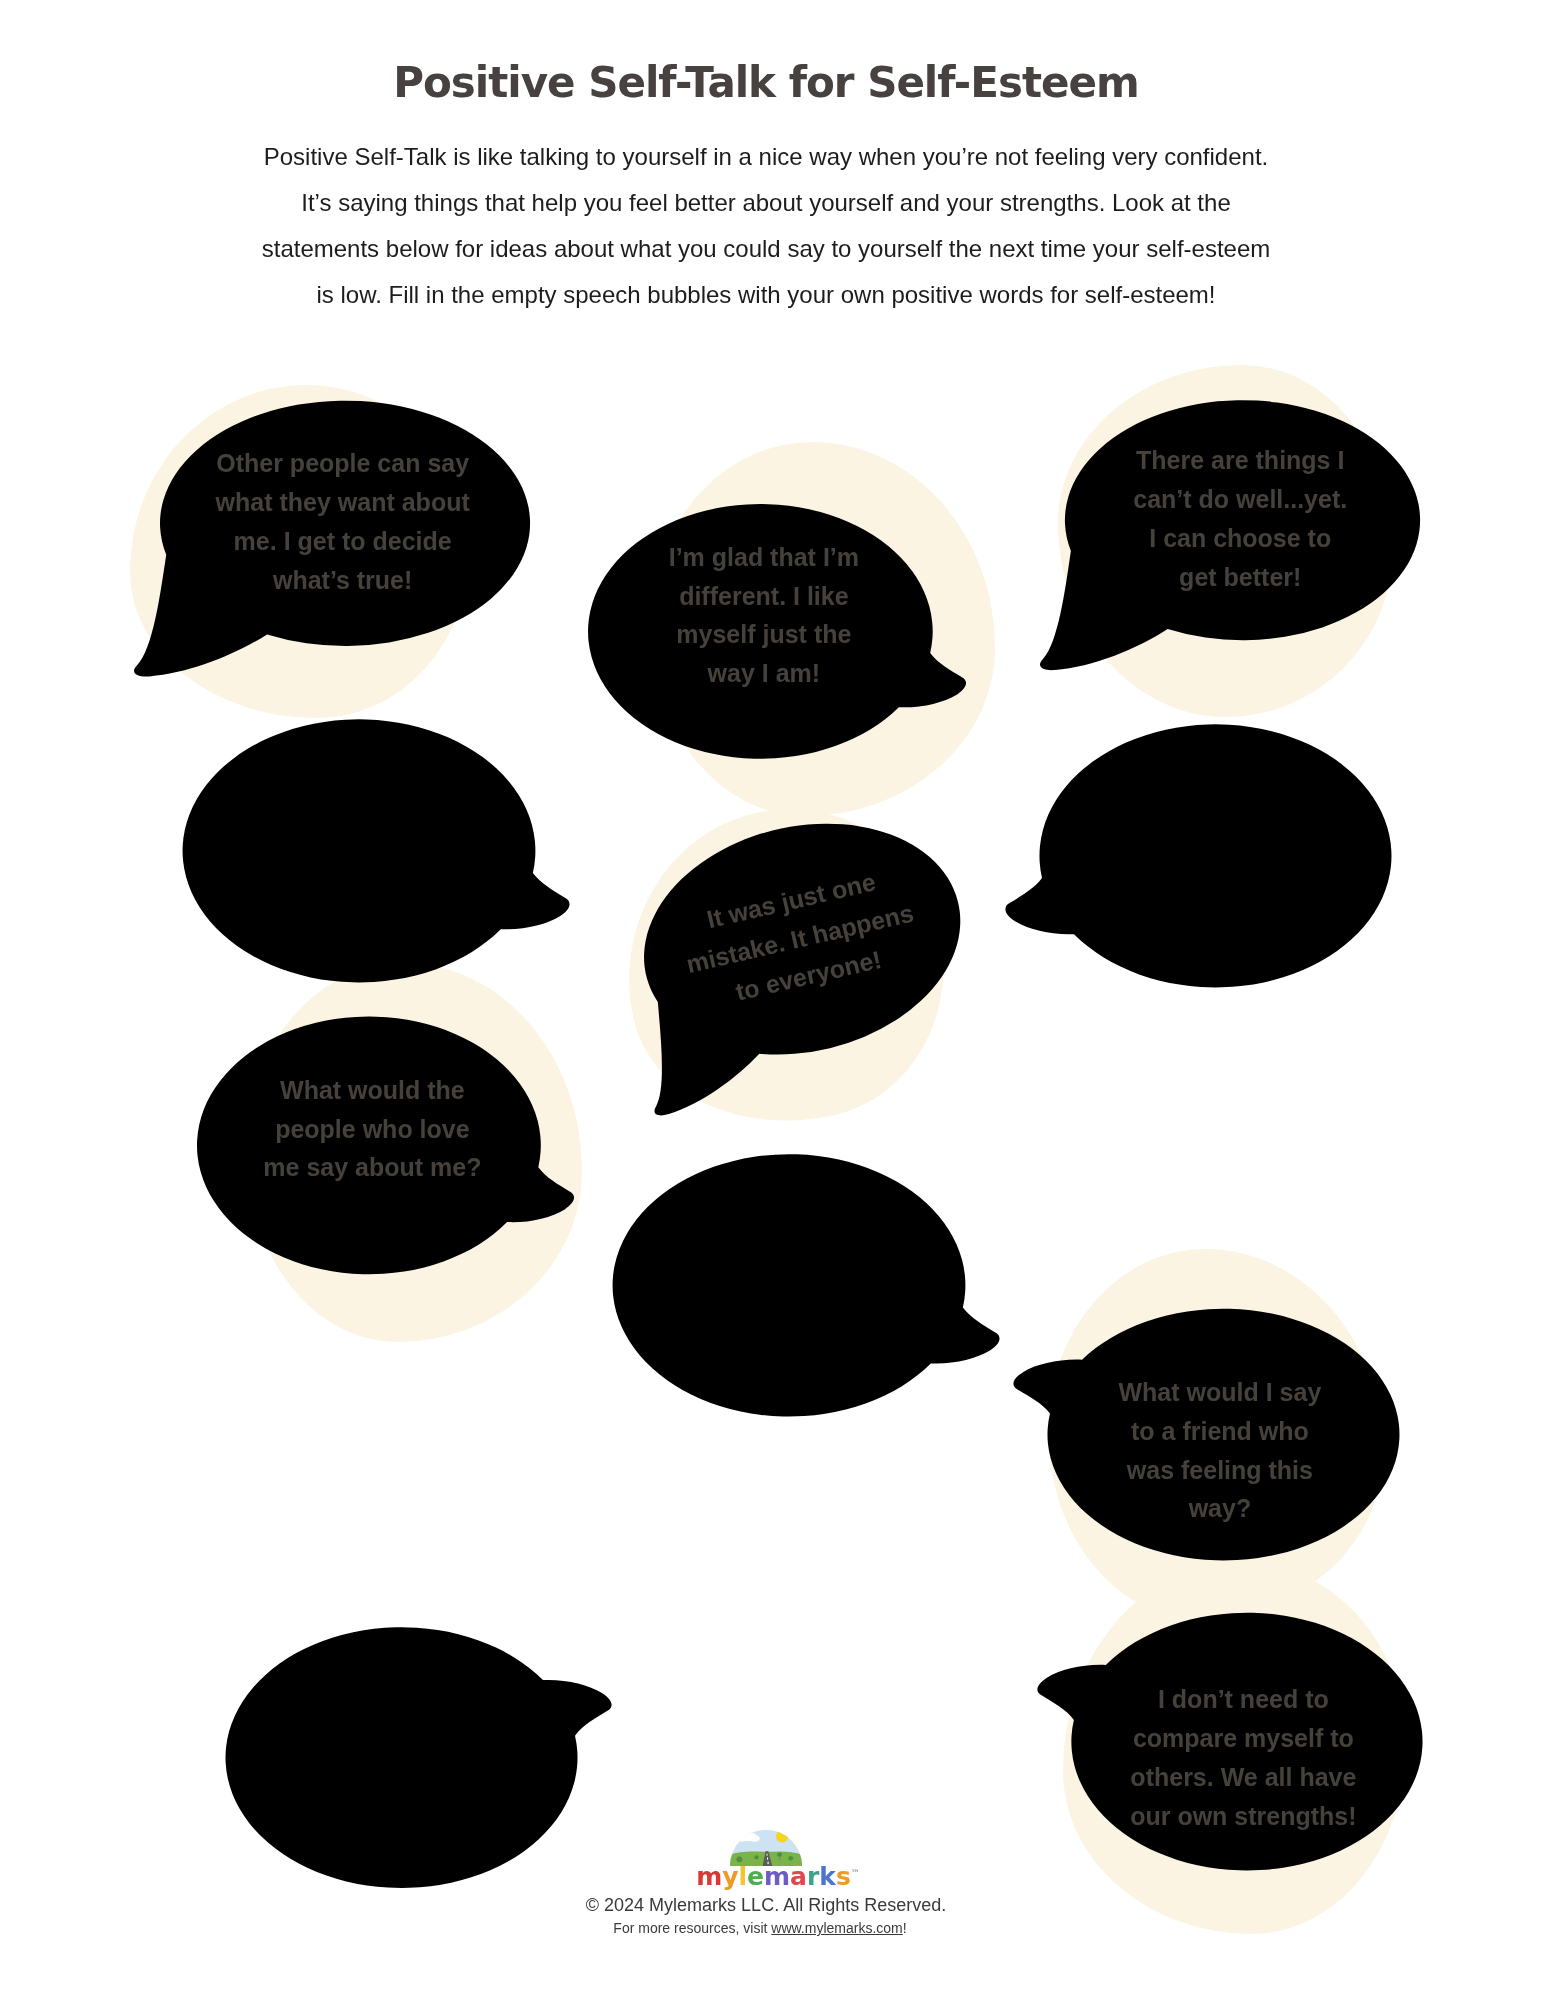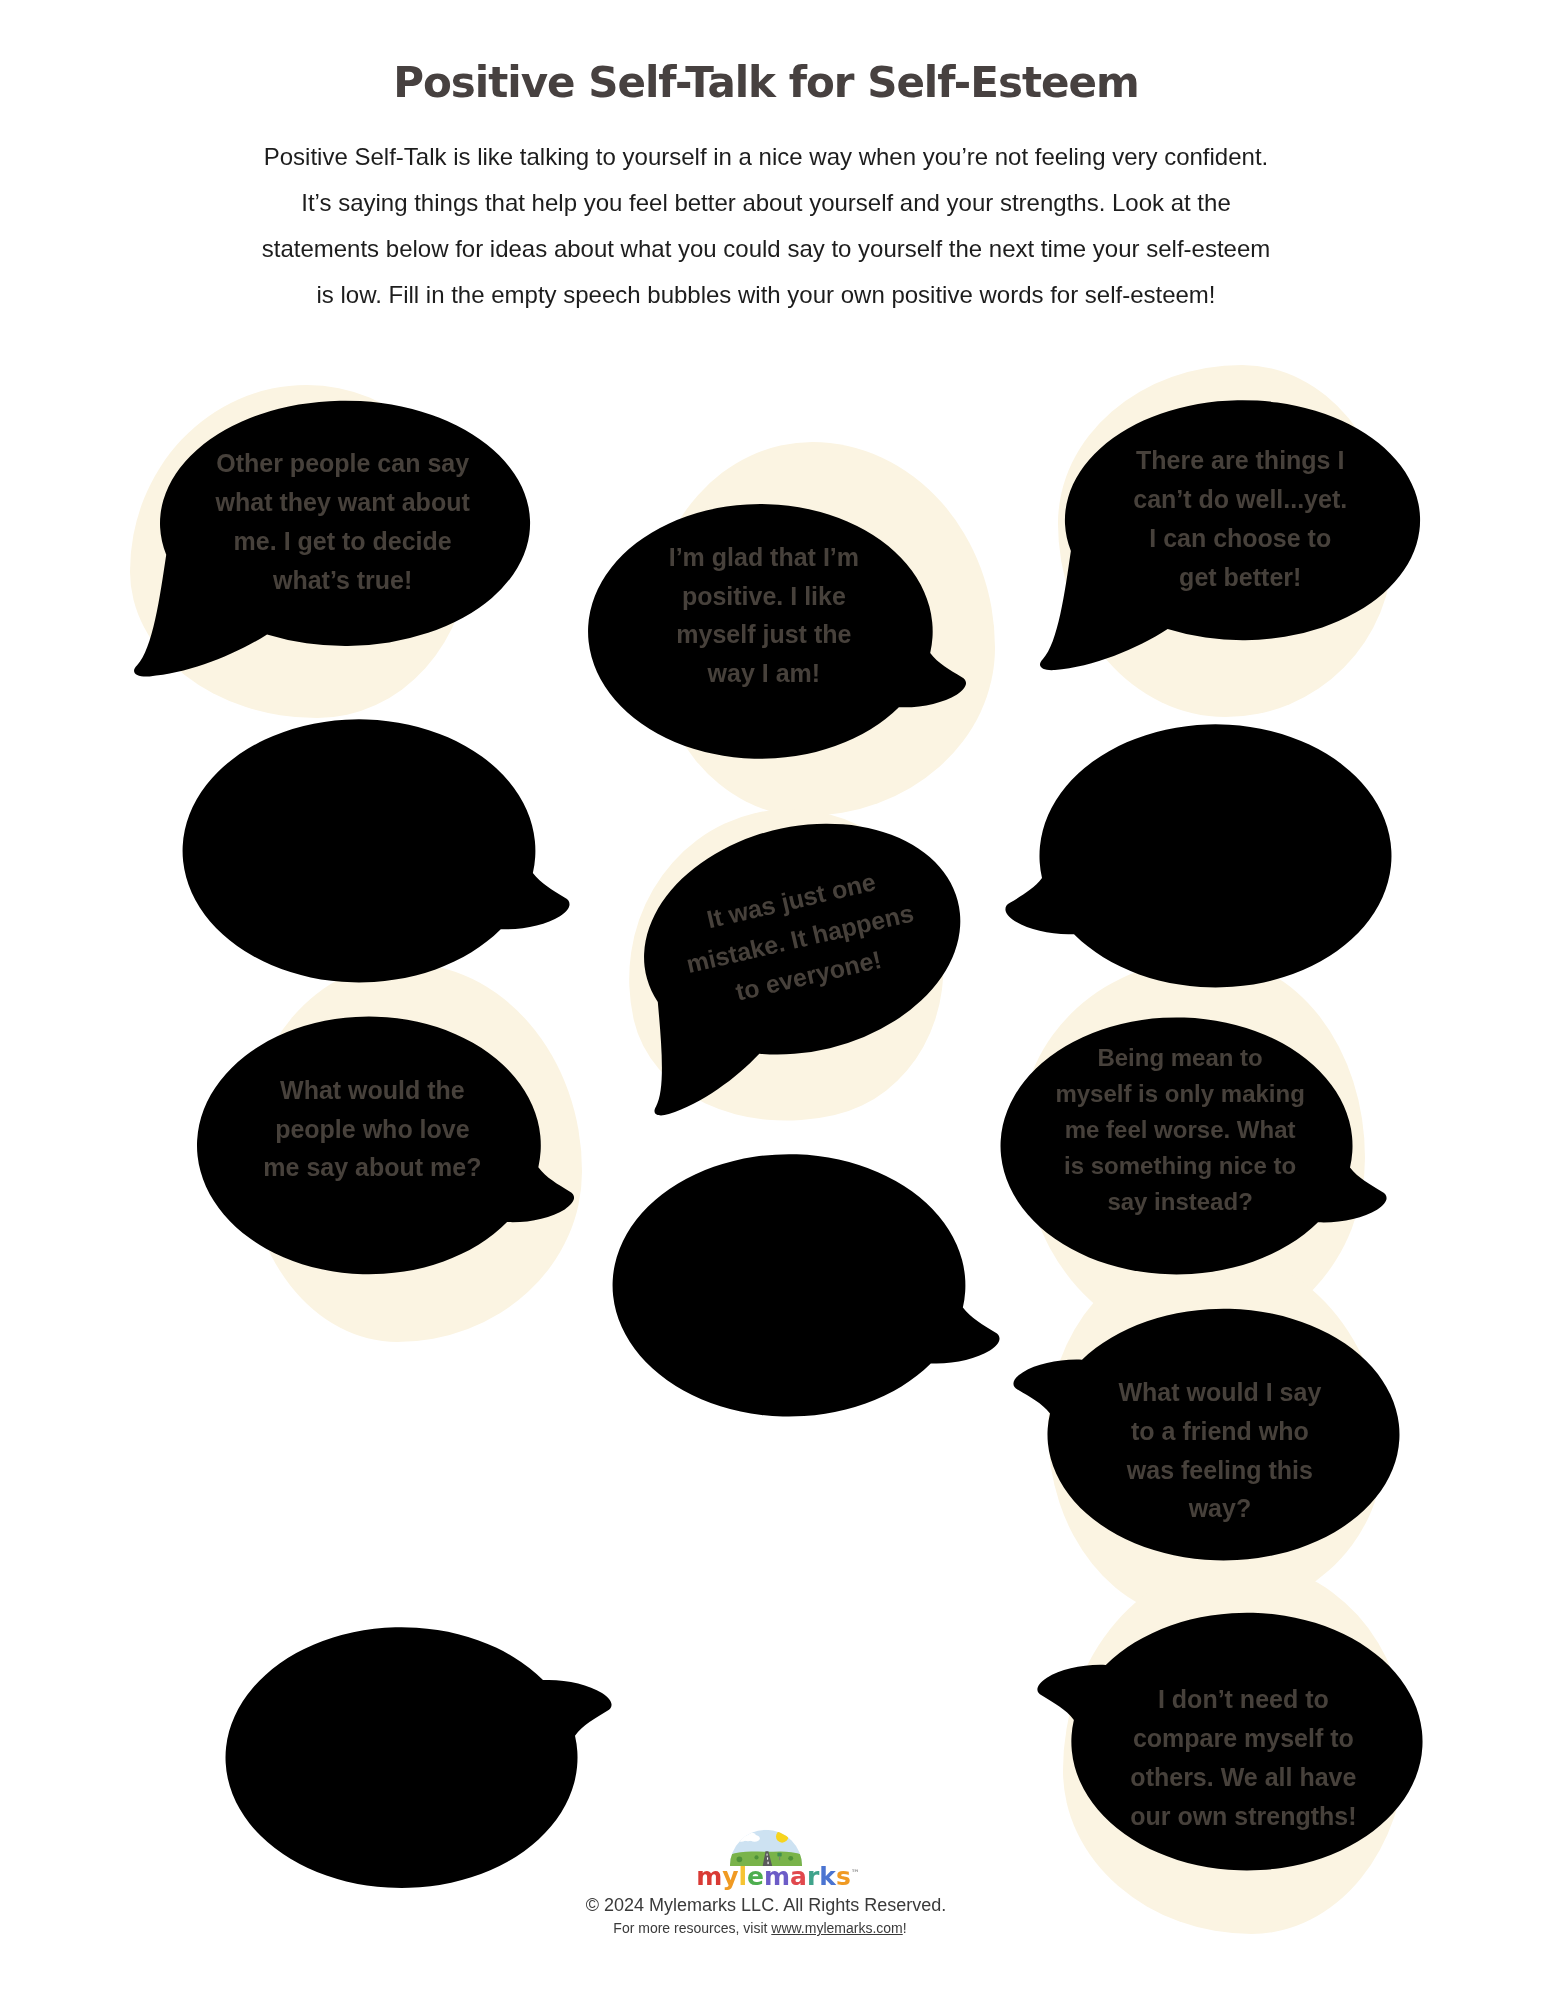--- a/index.html
+++ b/index.html
@@ -66,21 +66,21 @@
 me. I get to decide
 what’s true!</div>
   </div>
 
   <div class="bubble ta-B" style="left:566px;top:465px;width:421px;height:334px;">
     <div class="blob r2" style="left:20%;top:-7%;width:82%;height:112%;"></div>
     <svg class="outline" viewBox="0 0 430 320" preserveAspectRatio="none">
         <use href="#bubB"></use>
       </svg>
     <div class="txt">I’m glad that I’m
-positive. I like
+different. I like
 myself just the
 way I am!</div>
   </div>
 
   <div class="bubble ta-A" style="left:1015px;top:378px;width:429px;height:320px;">
     <div class="blob r3" style="left:10%;top:-4%;width:78%;height:110%;"></div>
     <svg class="outline" viewBox="0 0 430 320" preserveAspectRatio="none">
         <use href="#bubA"></use>
       </svg>
     <div class="txt">There are things I
@@ -116,31 +116,20 @@
   <div class="bubble ta-B" style="left:175px;top:977px;width:420px;height:338px;">
     <div class="blob r2" style="left:17%;top:-4%;width:80%;height:112%;"></div>
     <svg class="outline" viewBox="0 0 430 320" preserveAspectRatio="none">
         <use href="#bubB"></use>
       </svg>
     <div class="txt">What would the
 people who love
 me say about me?</div>
   </div>
 
-  <div class="bubble ta-B" style="left:978px;top:978px;width:430px;height:337px;">
-    <div class="blob r3" style="left:10%;top:-6%;width:80%;height:114%;"></div>
-    <svg class="outline" viewBox="0 0 430 320" preserveAspectRatio="none">
-        <use href="#bubB"></use>
-      </svg>
-    <div class="txt" style="font-size:24px;line-height:1.5;">Being mean to
-myself is only making
-me feel worse. What
-is something nice to
-say instead?</div>
-  </div>
 
   <div class="bubble ta-B" style="left:590px;top:1114px;width:431px;height:344px;">
     <svg class="outline" viewBox="0 0 430 320" preserveAspectRatio="none">
         <use href="#bubB"></use>
       </svg>
     <div class="txt"></div>
   </div>
 
 
   <div class="bubble ta-Bxy" style="left:992px;top:1269px;width:430px;height:330px;">

